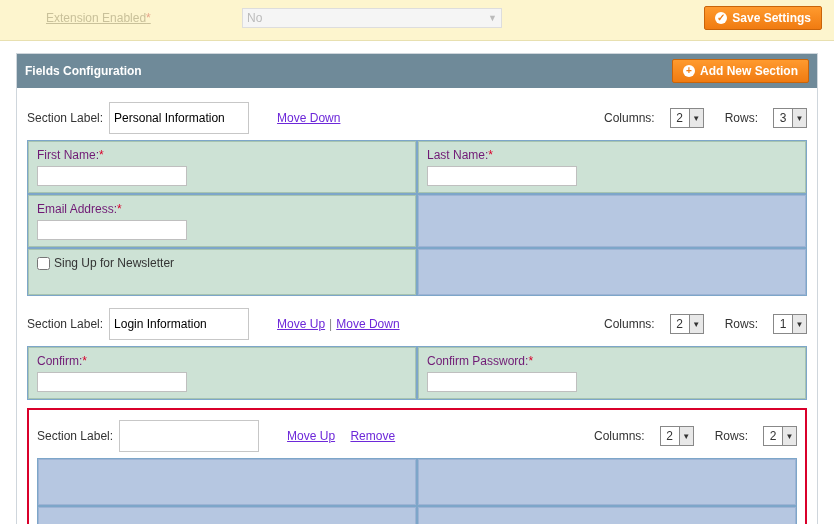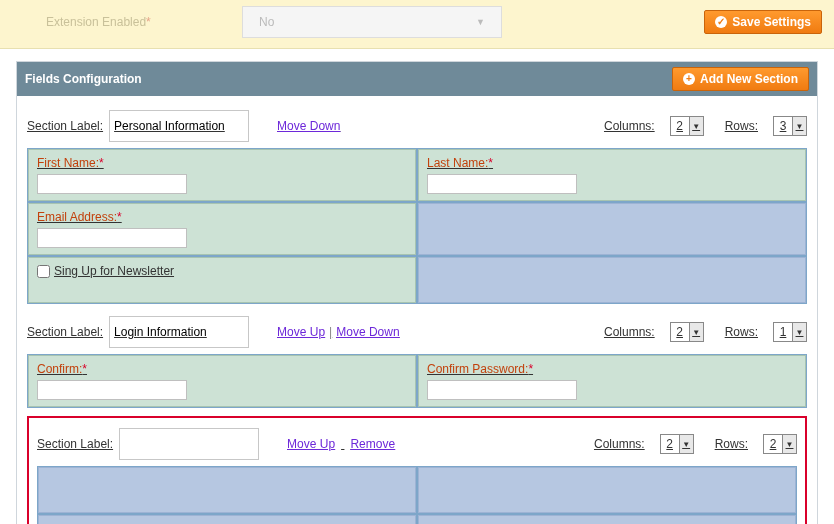--- a/index.html
+++ b/index.html
@@ -14,32 +14,33 @@
     background: #fdf5ce;
     border-bottom: 1px solid #e8e0b0;
     padding: 6px 12px 10px 12px;
     display: flex;
     align-items: center;
   }
   .top-bar .setting-label {
     color: #c9c19a;
     width: 230px;
     padding-left: 34px;
+    text-decoration: underline;
   }
   .top-bar .setting-label .req { color: #e6a58a; }
   .top-bar .select-dim {
     color: #bbb;
     border: 1px solid #ddd;
     background: #f5f5f5;
-    padding: 2px 16px;
+    padding: 2px 4px;
     width: 260px;
     display: inline-flex;
     align-items: center;
     justify-content: space-between;
-    height: 32px;
+    height: 20px;
   }
   .top-bar .select-dim .tri { font-size: 9px; color: #bbb; }
   .top-bar .spacer { flex: 1; }
   .btn-orange {
     background: linear-gradient(#ff9a2e, #f07b11);
     border: 1px solid #c9640a;
     color: #fff;
     font-weight: bold;
     font-size: 12px;
     padding: 4px 10px;
@@ -69,21 +70,21 @@
   .panel-header {
     background: #6f8a99;
     color: #fff;
     font-weight: bold;
     padding: 5px 8px;
     display: flex;
     align-items: center;
     justify-content: space-between;
   }
   .panel-body { padding: 10px 10px 14px 10px; }
-  .section-wrap { margin-bottom: 8px; text-decoration: underline; }
+  .section-wrap { margin-bottom: 8px; }
   .section-top {
     display: flex;
     align-items: center;
     padding: 4px 0 6px 0;
     flex-wrap: wrap;
     gap: 4px;
   }
   .section-top .lbl { margin-right: 2px; }
   .section-top input[type=text] {
     border: 1px solid #c7c7c7;
@@ -136,21 +137,21 @@
     background: #7da6c9;
     border: 1px solid #7da6c9;
   }
   .cell {
     background: #cde2d5;
     border: 1px solid #a7c4b1;
     min-height: 46px;
     padding: 6px 8px;
   }
   .cell.empty { background: #b6c7e1; border: 1px solid #9db3d4; }
-  .cell .flabel { color: #c2410c; text-align: right; }
+  .cell .flabel { color: #701a75; text-align: right; }
   .cell .req { color: #d9002b; }
   .cell input[type=text], .cell input[type=password] {
     display: block;
     margin-top: 4px;
     border: 1px solid #bfbfbf;
     height: 20px;
     width: 150px;
     padding: 0 4px;
   }
   .cell label.cb {

